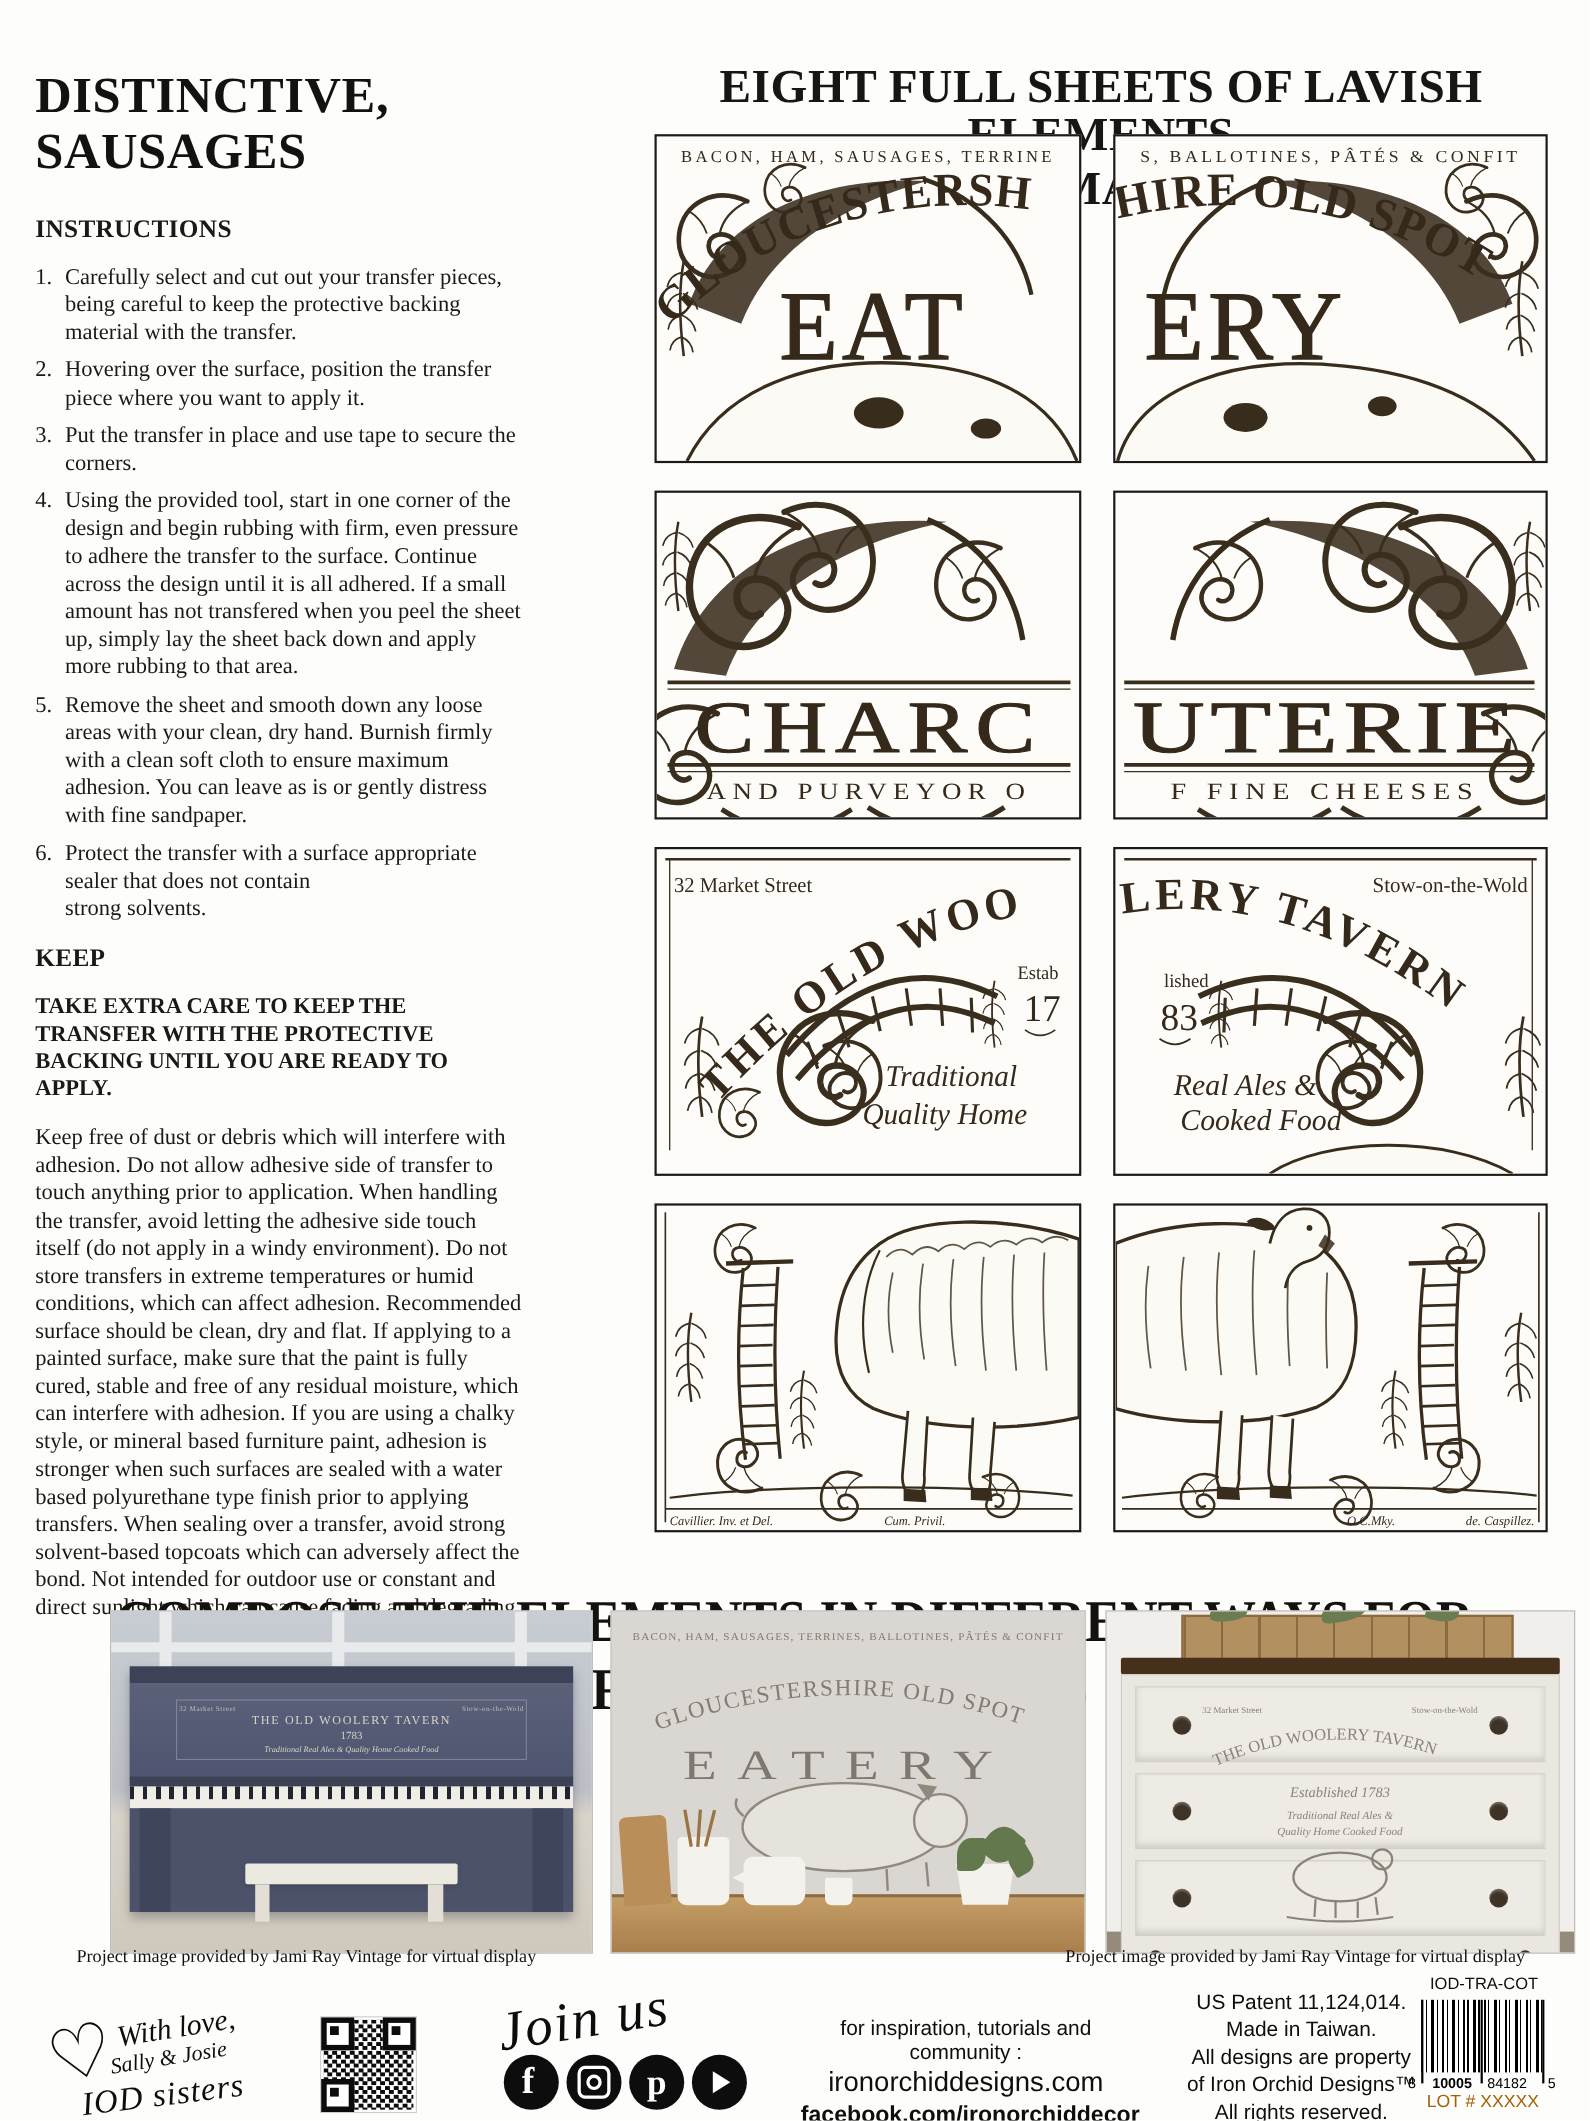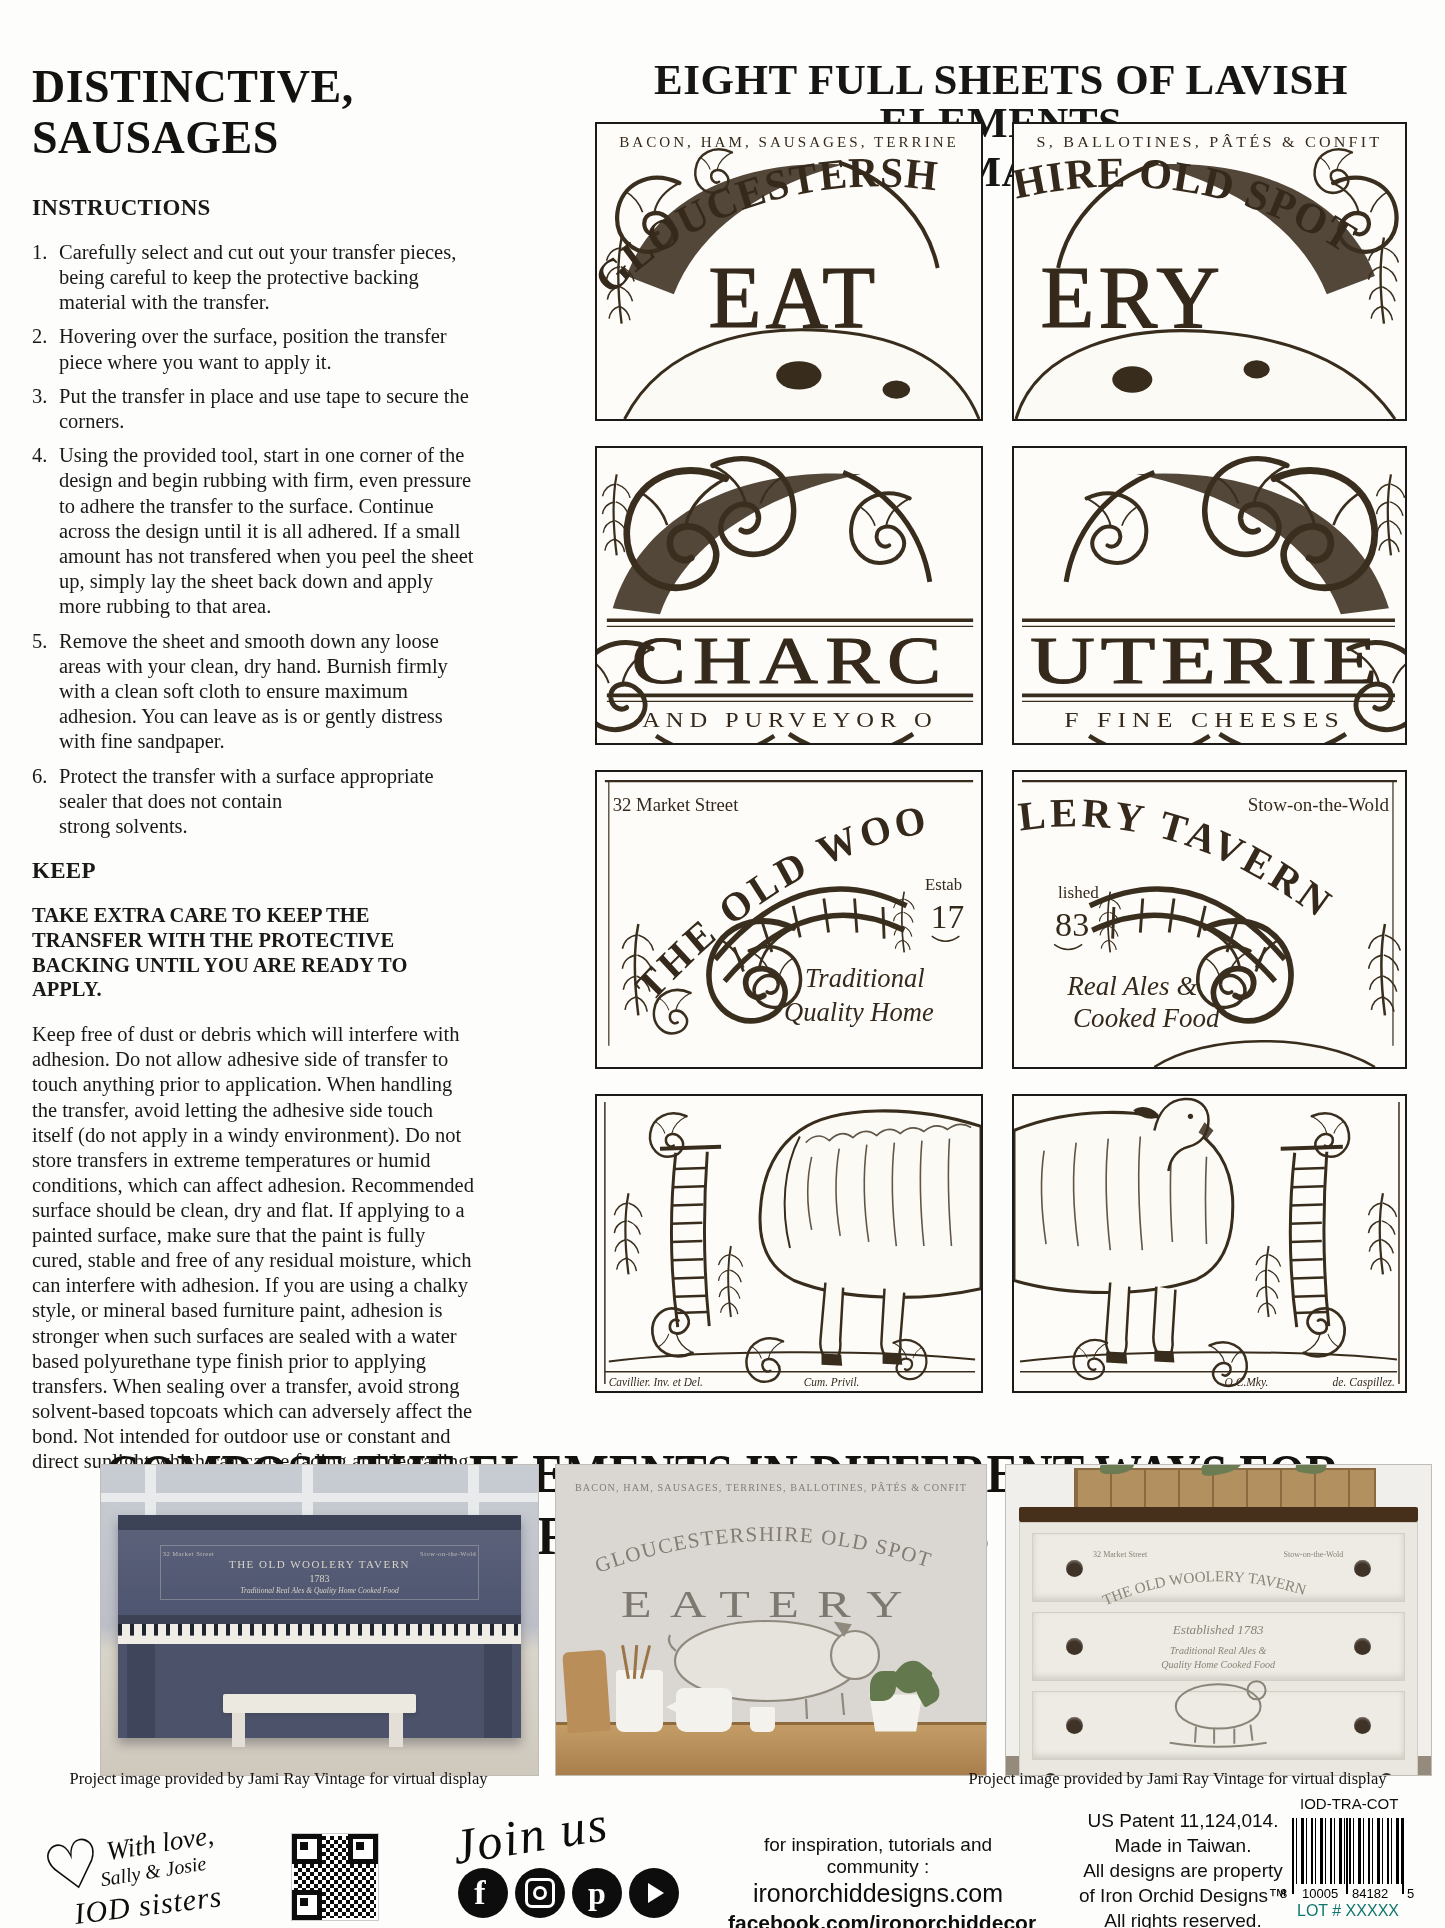--- a/index.html
+++ b/index.html
@@ -115,22 +115,22 @@
   .fc-link{font-size:21px;margin-top:3px;font-weight:bold;}
   .footer-right{position:absolute;left:1078px;top:1810px;width:210px;text-align:center;
     font-family:"Liberation Sans",sans-serif;font-size:19px;color:#0e0e0e;}
   .fr-line{margin-top:3px;}
   .fr-line.first{margin-top:0;}
   .sku{position:absolute;left:1300px;top:1795px;font-family:"Liberation Sans",sans-serif;font-size:15px;color:#0e0e0e;}
   .barcode{position:absolute;left:1292px;top:1818px;width:112px;height:66px;
     background:repeating-linear-gradient(90deg,#000 0 2px,#fff 2px 4px,#000 4px 5px,#fff 5px 9px,#000 9px 12px,#fff 12px 14px,#000 14px 15px,#fff 15px 19px);}
   .barcode .guard{position:absolute;top:0;width:2px;height:76px;background:#000;}
   .bc-digits{position:absolute;top:1886px;font-family:"Liberation Sans",sans-serif;font-size:13px;color:#000;}
-  .bc-8{left:1280px;} .bc-m1{left:1302px;} .bc-m2{left:1352px;} .bc-5{left:1407px;}
-  .lot{position:absolute;left:1292px;top:1902px;width:112px;text-align:center;font-family:"Liberation Sans",sans-serif;font-size:16px;color:#0f766e;}
+  .bc-8{left:1280px;} .bc-m1{left:1302px;font-weight:bold;} .bc-m2{left:1352px;} .bc-5{left:1407px;}
+  .lot{position:absolute;left:1292px;top:1902px;width:112px;text-align:center;font-family:"Liberation Sans",sans-serif;font-size:16px;color:#a16207;}
 </style>
 </head>
 <body>
 
 <svg width="0" height="0" style="position:absolute">
   <defs>
     <g id="spiral">
       <path d="M82,12 C46,-4 12,14 8,46 C4,76 28,96 52,91 C72,87 82,68 69,54 C58,42 39,46 40,60 C41,70 50,74 56,70" fill="none" stroke="#3a2e1e" stroke-width="5" stroke-linecap="round"></path>
       <path d="M82,12 C66,20 55,32 52,46" fill="none" stroke="#3a2e1e" stroke-width="2.4"></path>
       <path d="M18,22 C28,28 35,37 38,46" fill="none" stroke="#3a2e1e" stroke-width="2"></path>

